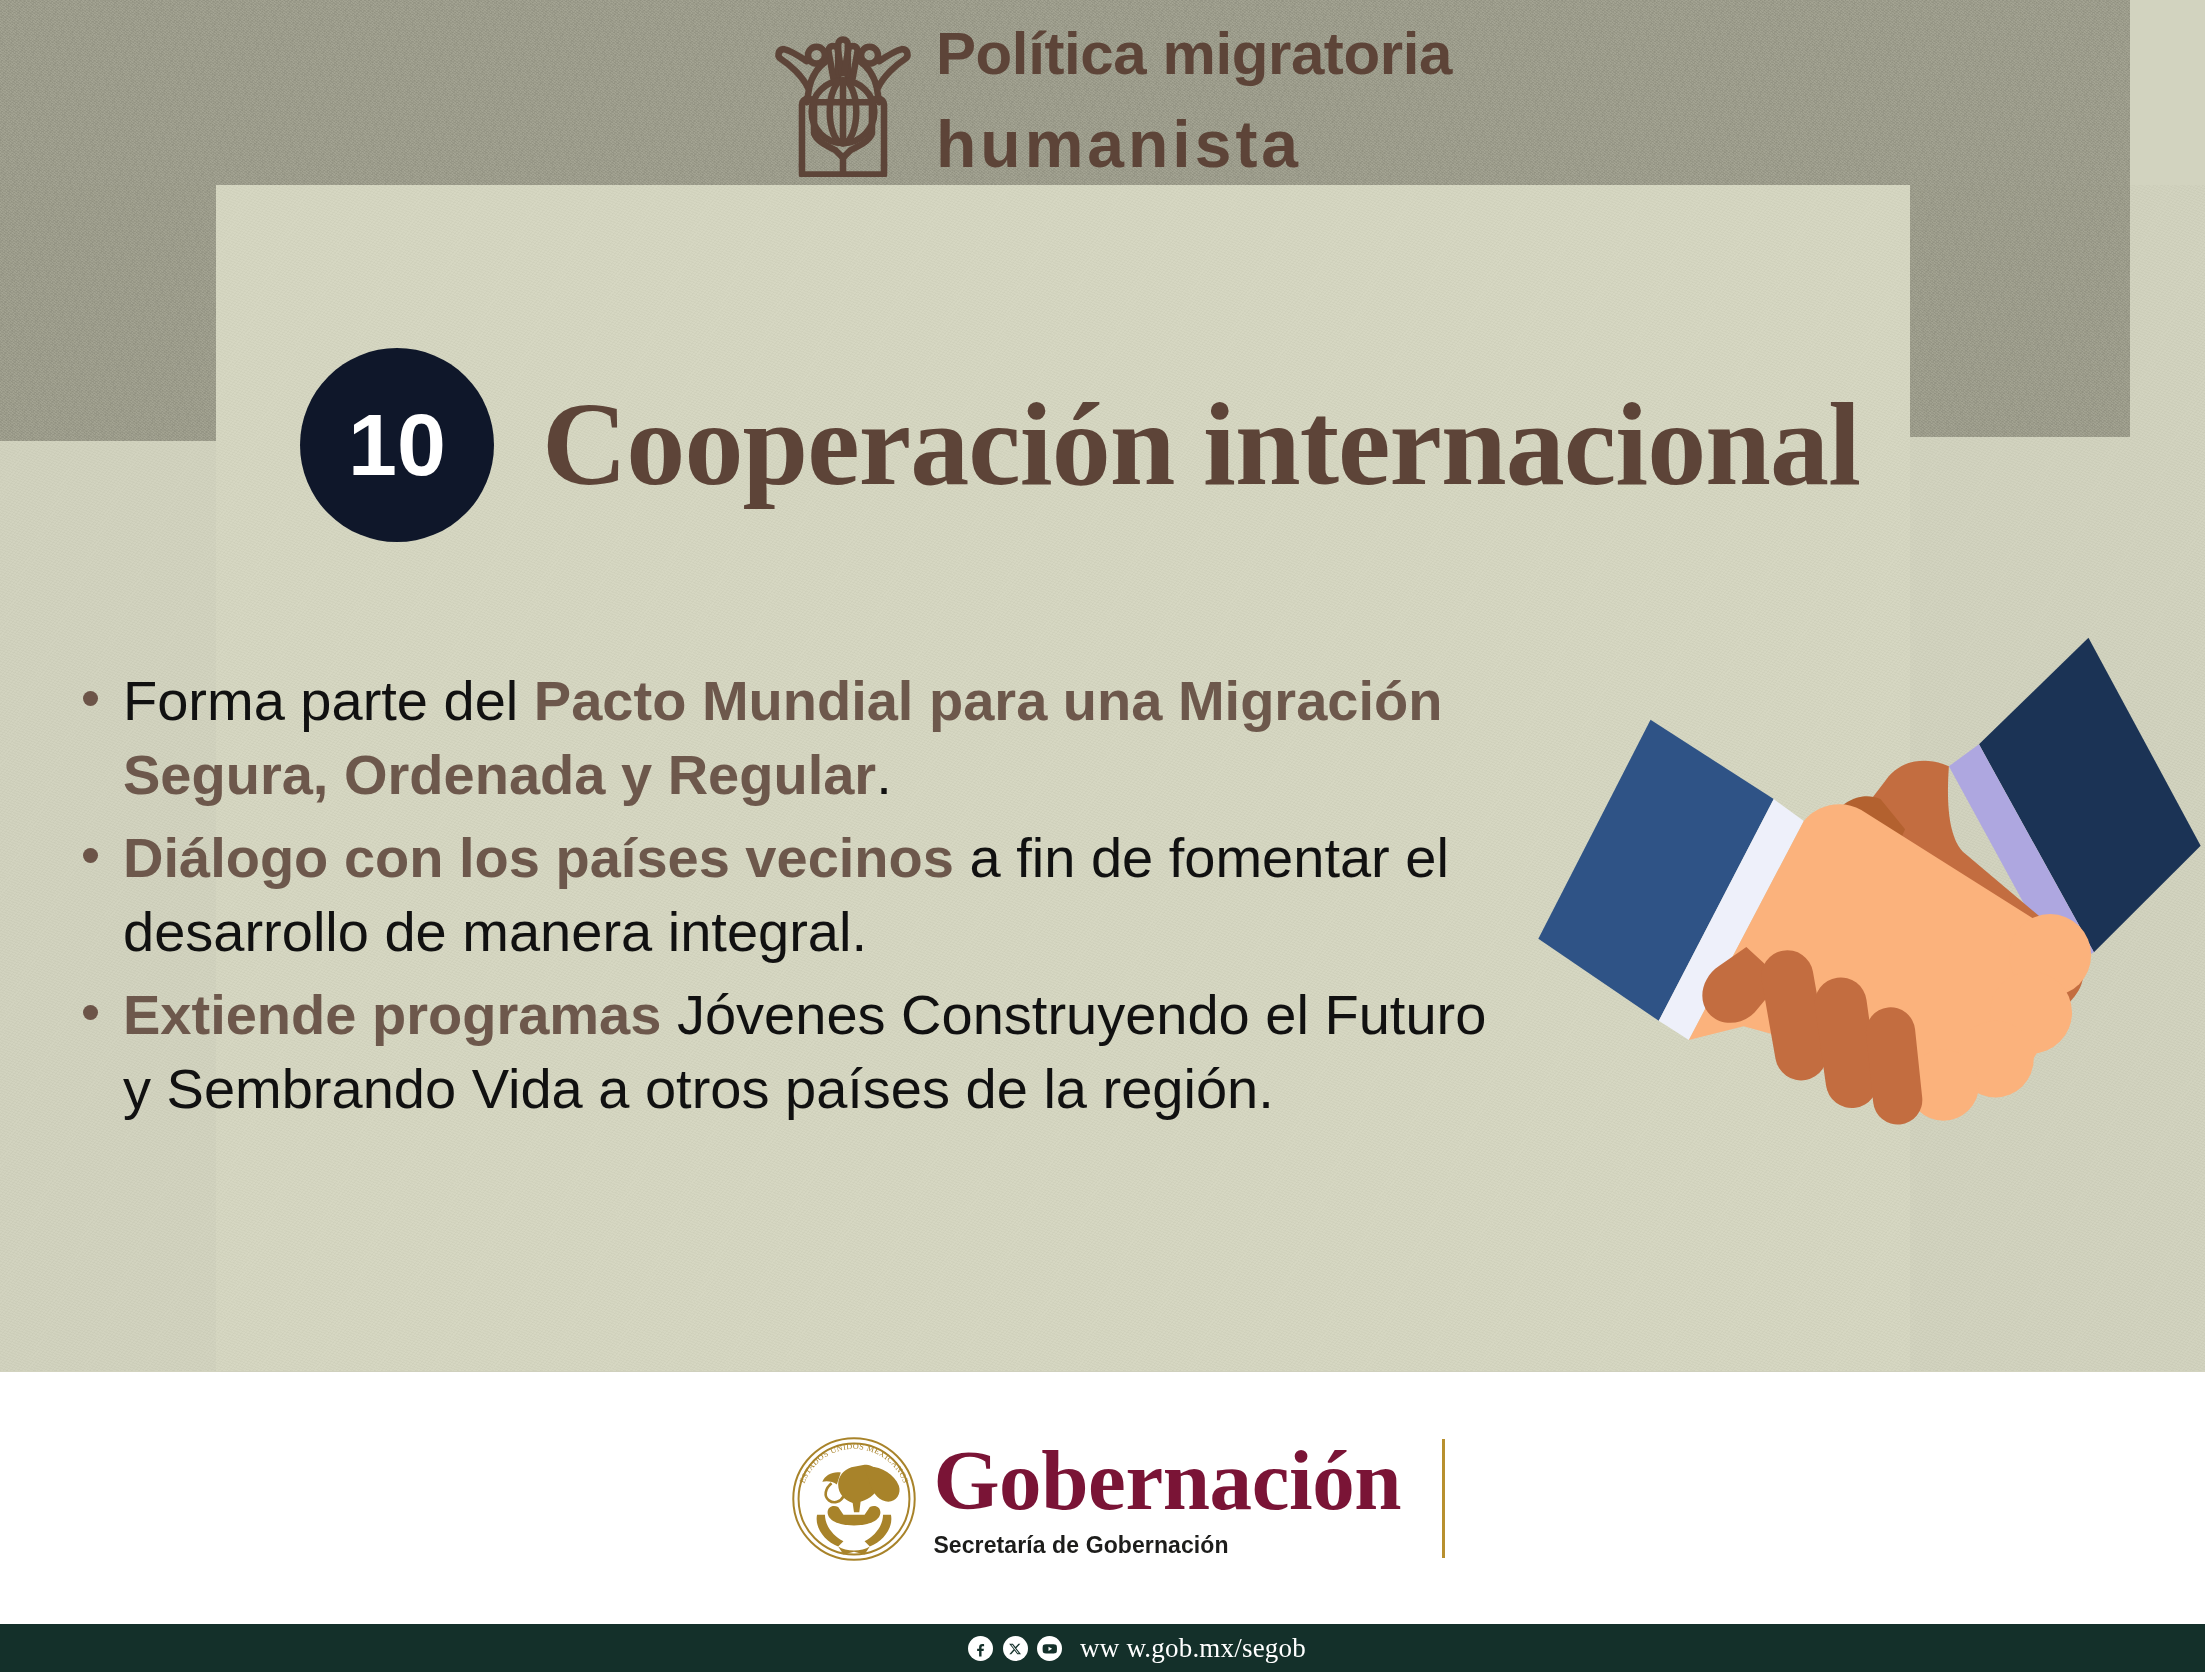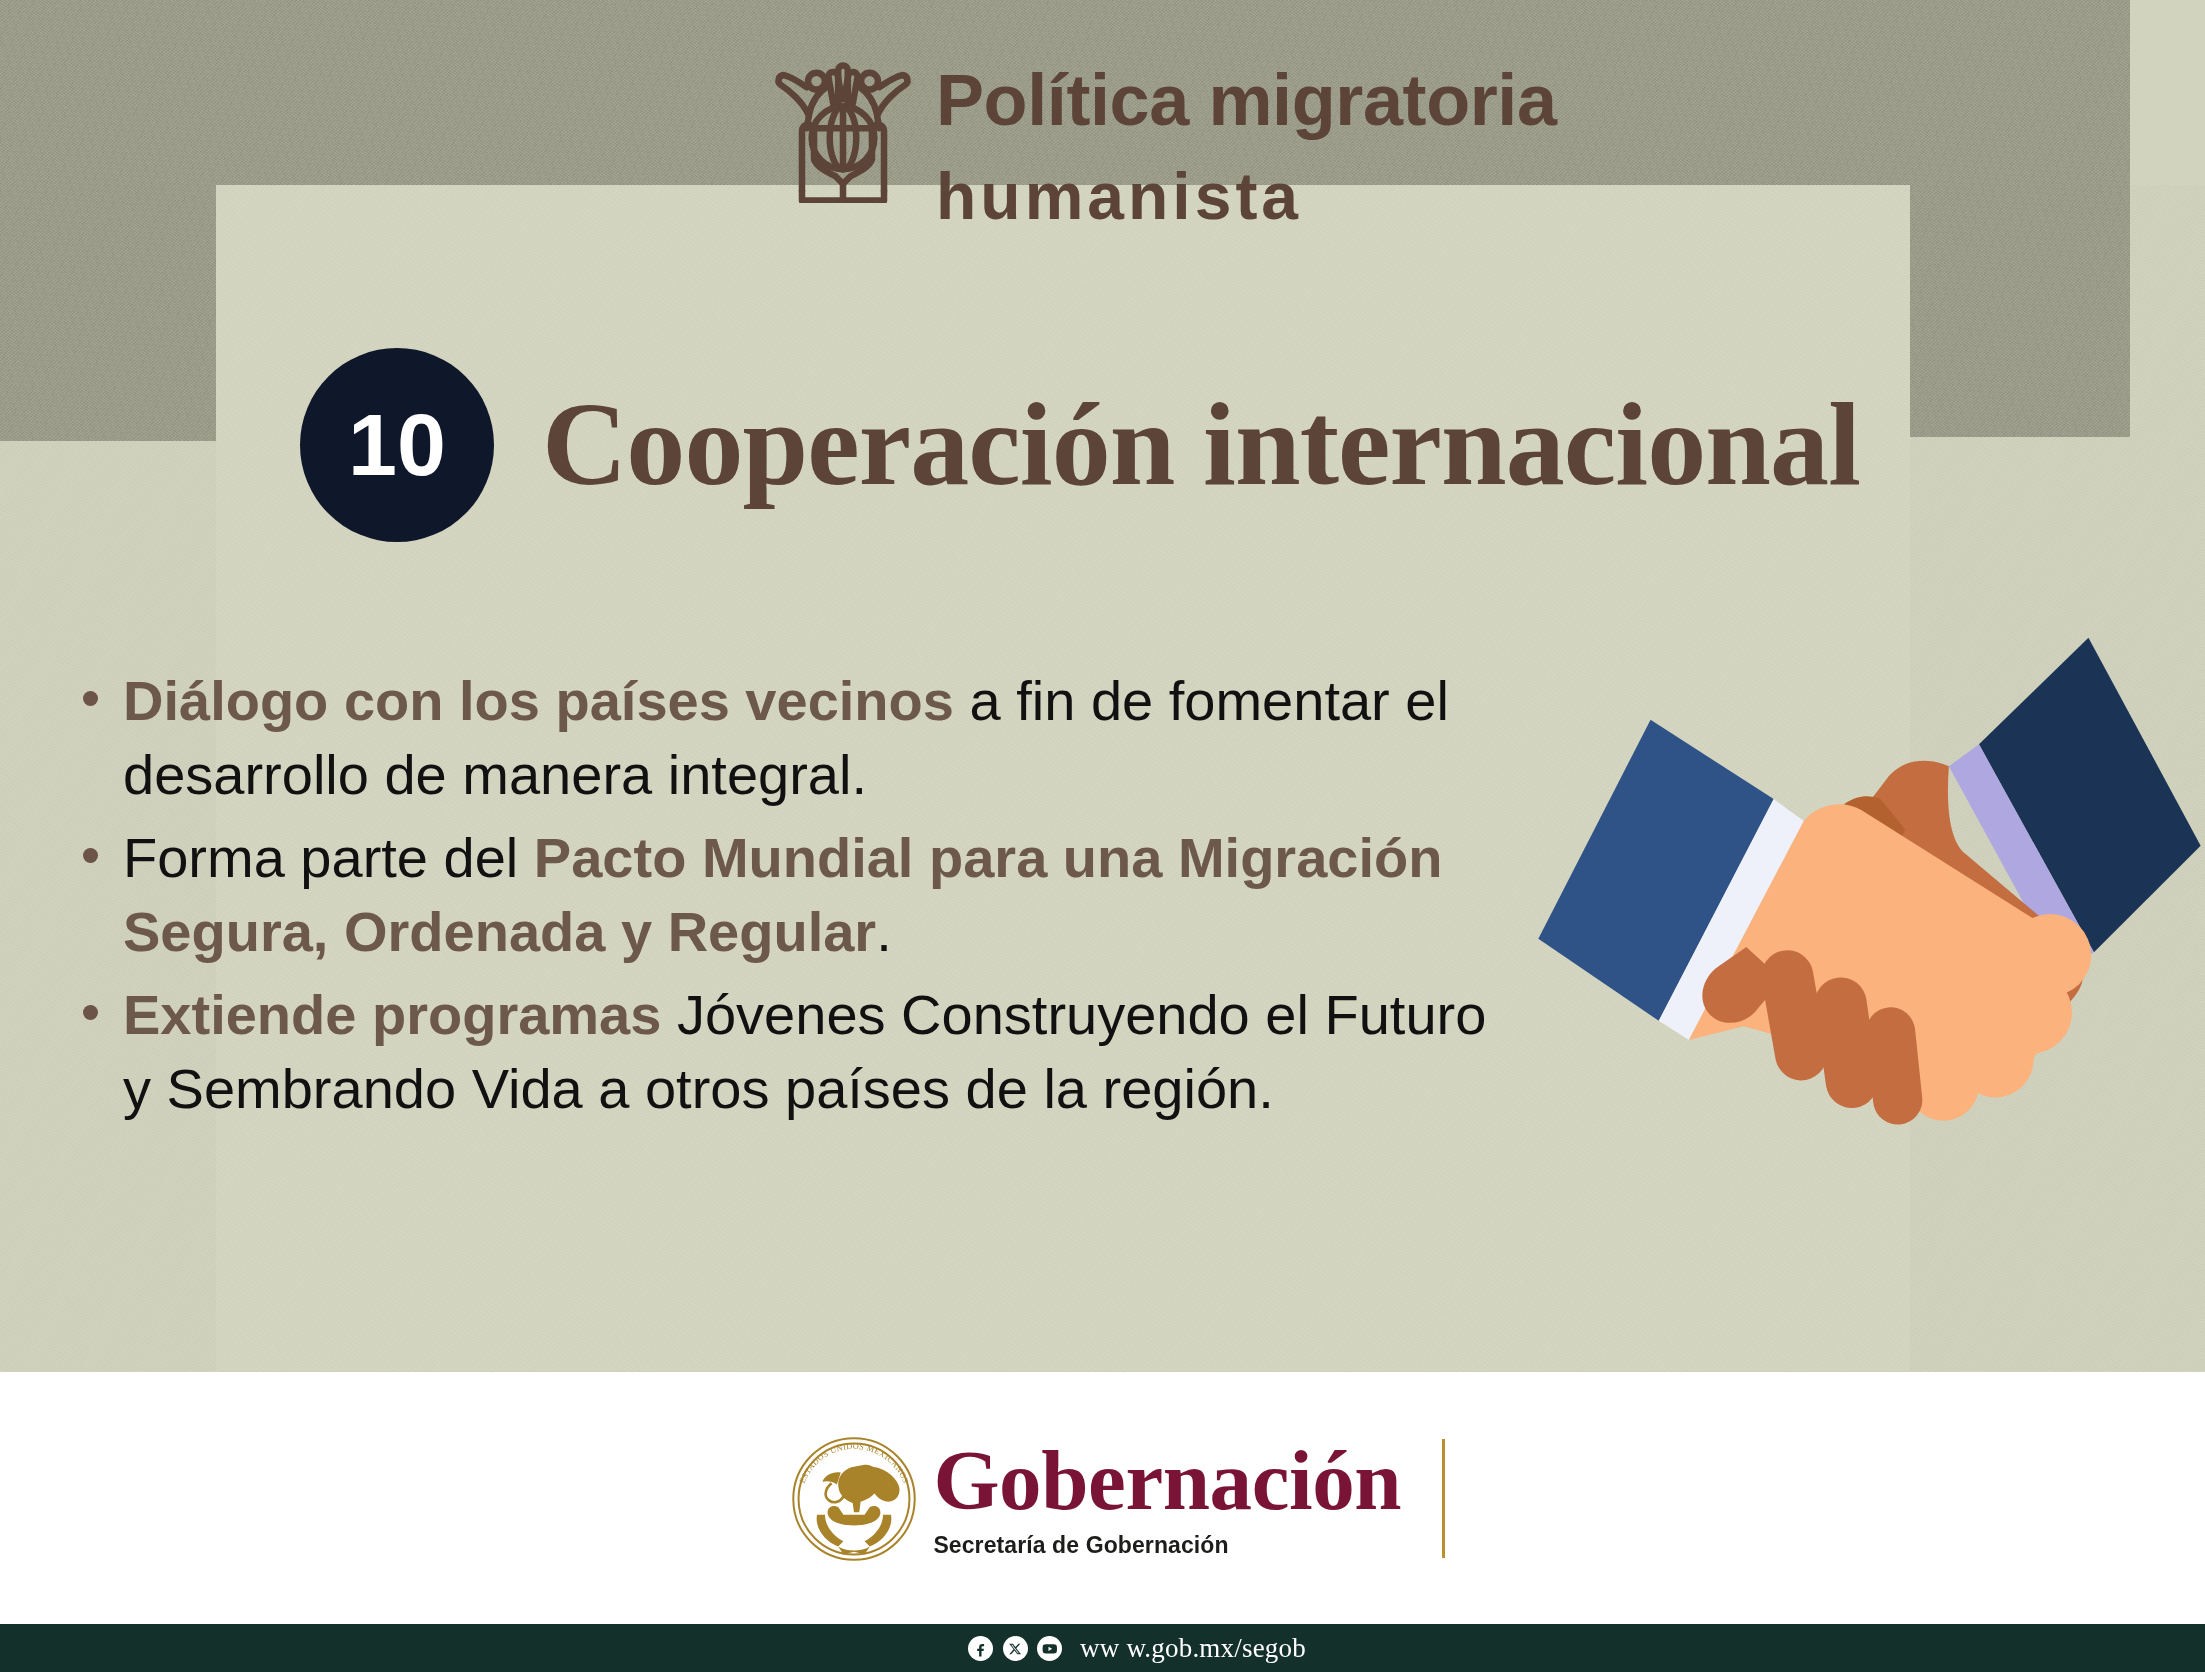--- a/index.html
+++ b/index.html
@@ -90,25 +90,24 @@
     display: flex;
     align-items: center;
     gap: 20px;
   }
   .brand-mark { width: 146px; height: 152px; flex: 0 0 auto; }
   .brand-text {
     color: #5d4438;
     line-height: 1.0;
   }
   .brand-line1 {
-    font-size: 72px;
+    font-size: 60px;
     font-weight: 700;
     letter-spacing: -0.4px;
     white-space: nowrap;
-    margin-top: 40px;
   }
   .brand-line2 {
     font-size: 66px;
     font-weight: 700;
     letter-spacing: 4px;
     text-align: left;
     margin-top: 27px;
     white-space: nowrap;
   }
 
@@ -323,24 +322,24 @@
     </div>
   </div>
 
   <div class="title-row">
     <div class="badge">10</div>
     <div class="title-text">Cooperación internacional</div>
   </div>
 
   <ul class="bullets">
     <li class="bullet">
-      <span class="hl">Diálogo con los países vecinos</span><span> a fin de fomentar el desarrollo de manera integral.</span>
+      <span>Forma parte del </span><span class="hl">Pacto Mundial para una Migración Segura, Ordenada y Regular</span><span>.</span>
     </li>
     <li class="bullet">
-      <span>Forma parte del </span><span class="hl">Pacto Mundial para una Migración Segura, Ordenada y Regular</span><span>.</span>
+      <span class="hl">Diálogo con los países vecinos</span><span> a fin de fomentar el desarrollo de manera integral.</span>
     </li>
     <li class="bullet">
       <span class="hl">Extiende programas</span><span> Jóvenes Construyendo el Futuro y Sembrando Vida a otros países de la región.</span>
     </li>
   </ul>
 
   <div class="handshake">
     <svg viewBox="0 0 520 380" width="723" height="520">
 
       <polygon points="18,238 100,78 190,136 106,298" fill="#2f5386"></polygon>

